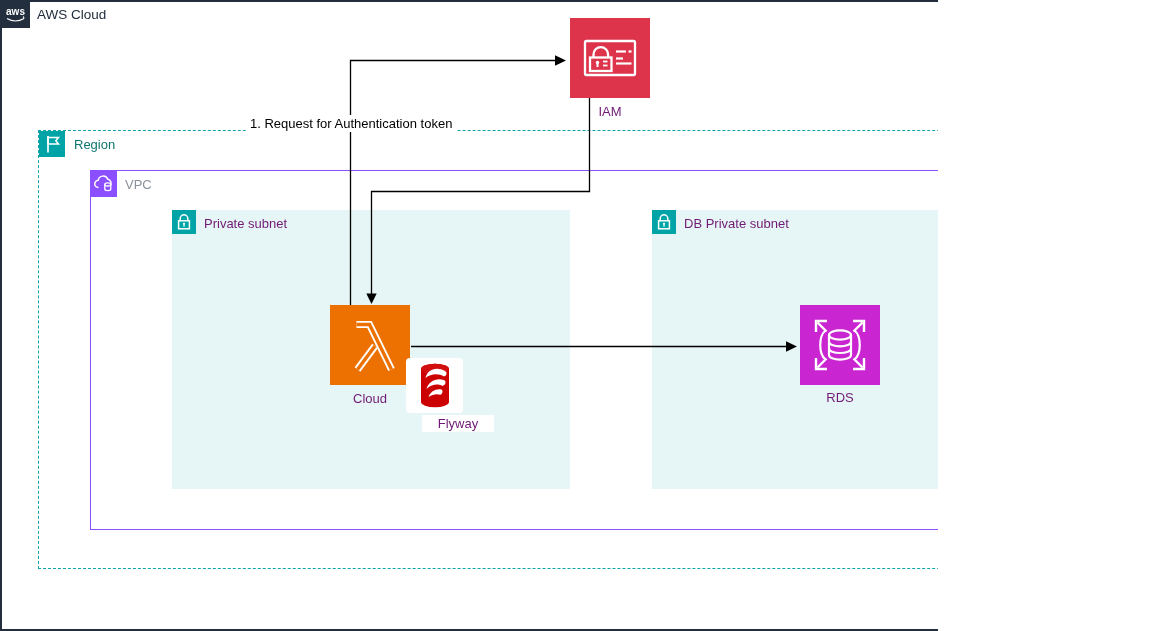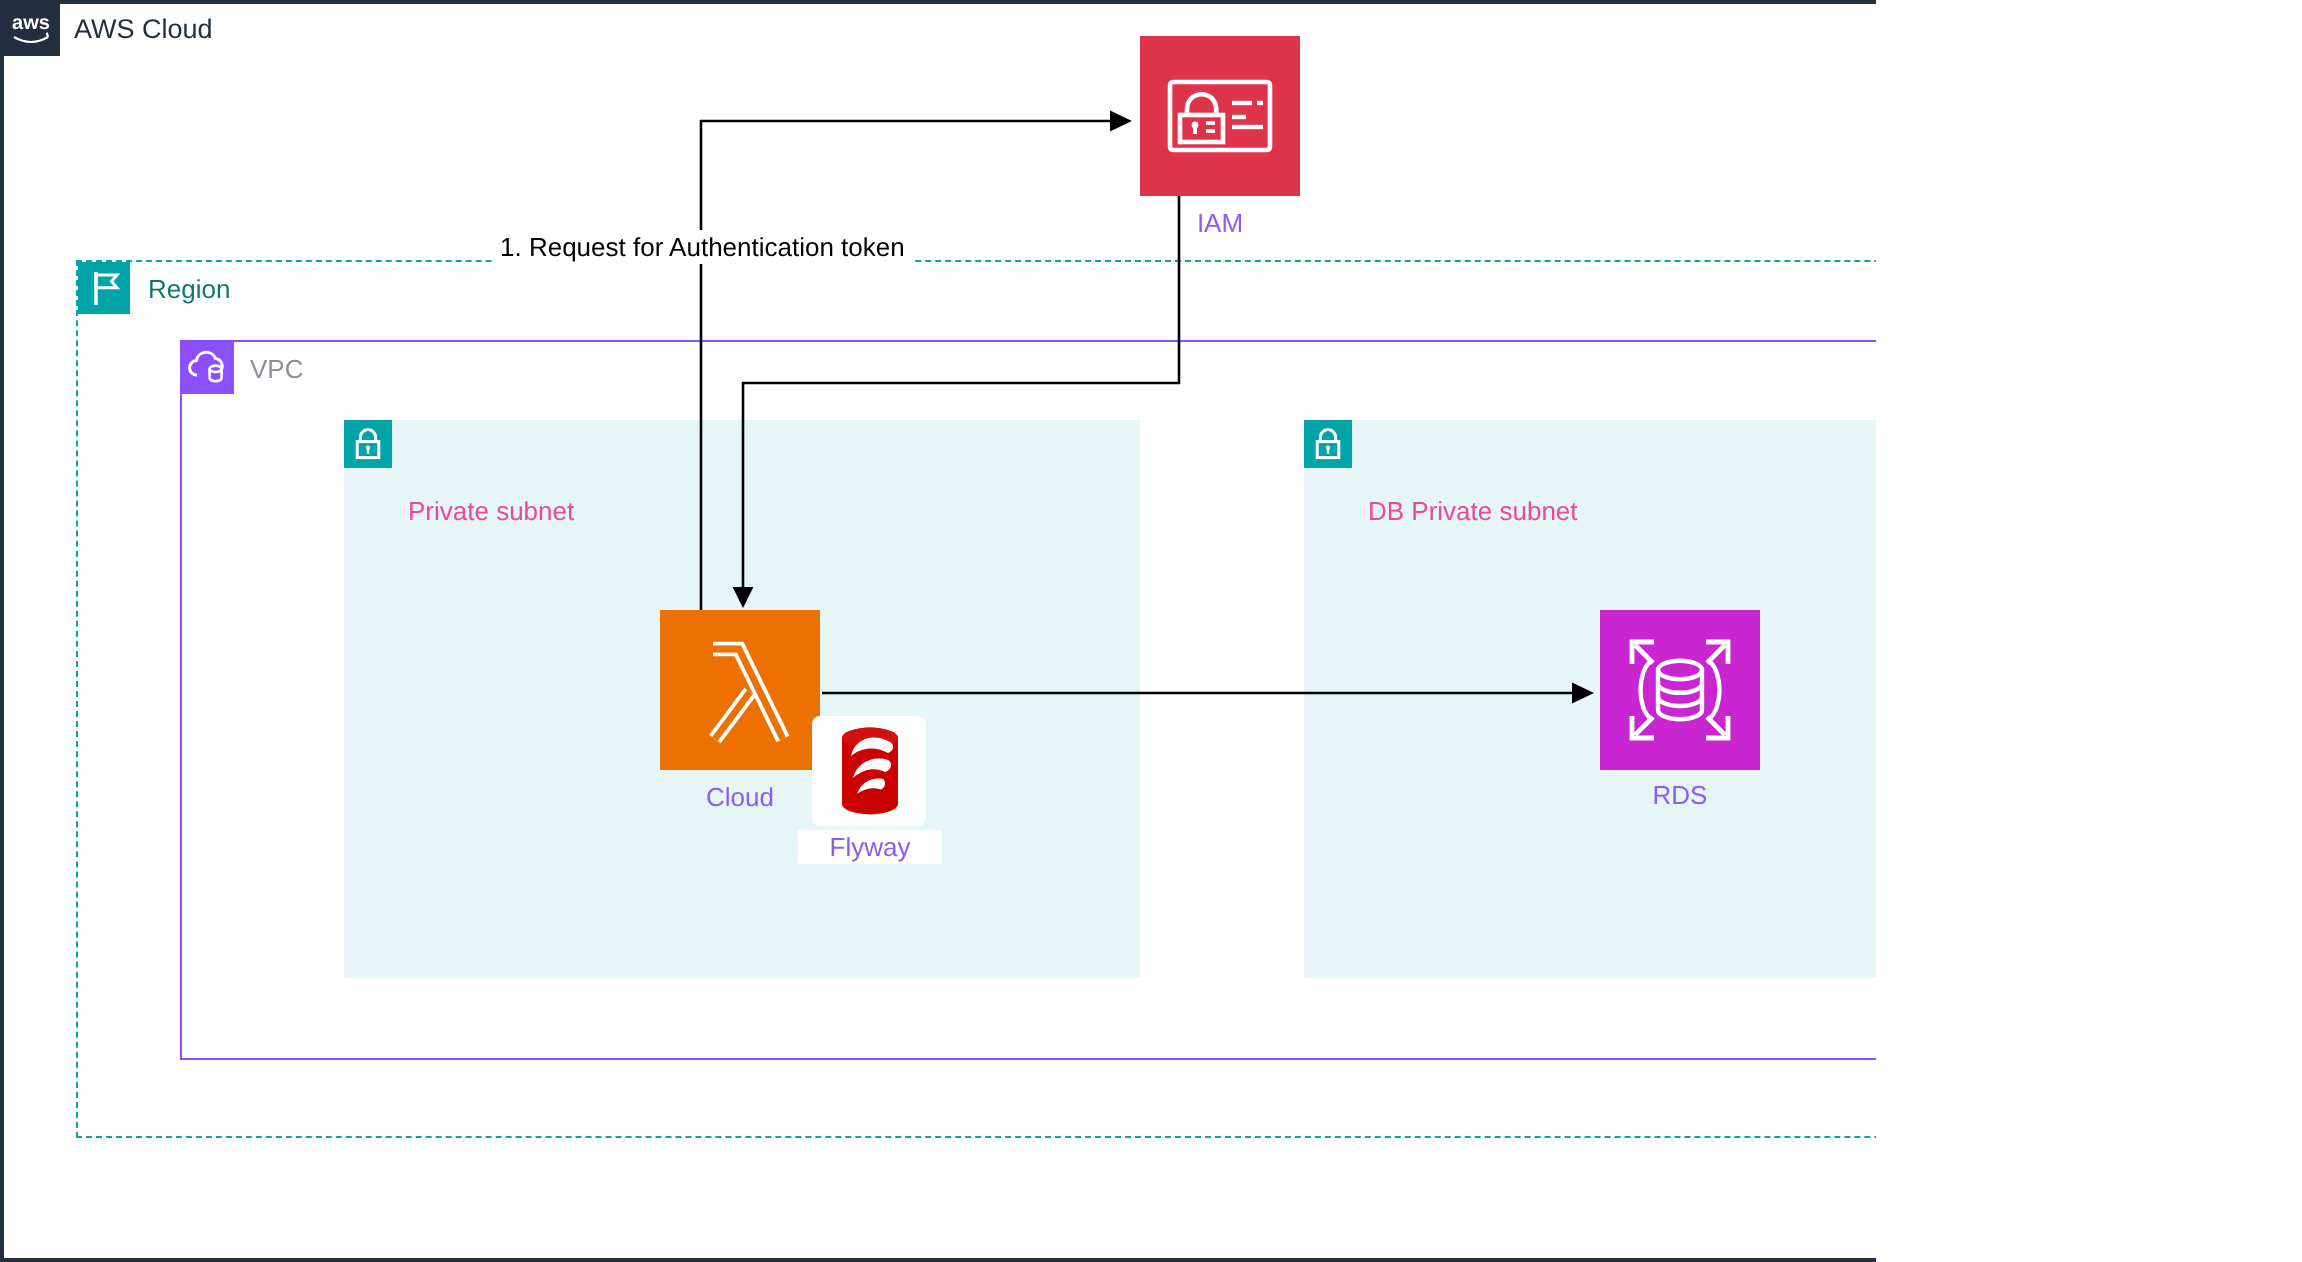--- a/index.html
+++ b/index.html
@@ -21,33 +21,33 @@
   #vpc-frame{left:90px;top:170px;width:1000px;height:360px;border:1.3px solid #8C4FFF;box-sizing:border-box;}
   #vpc-icon{left:91px;top:171px;width:26px;height:26px;background:#8C4FFF;}
   #vpc-title{left:125px;top:177px;font-size:13px;color:#8A9199;}
   
   .subnet{width:398px;height:279px;background:#E6F5F5;}
   #subnet-private{left:172px;top:210px;}
   #subnet-db{left:652px;top:210px;}
   .subnet-icon{width:24px;height:24px;background:#00A4A6;}
   #subnet-private-icon{left:172px;top:210px;}
   #subnet-db-icon{left:652px;top:210px;}
-  .subnet-title{font-size:13px;color:#ec4899;margin-top:32px;}
+  .subnet-title{font-size:13px;color:#701a75;}
   #subnet-private-title{left:204px;top:216px;}
   #subnet-db-title{left:684px;top:216px;}
   
-  .node-label{font-size:13px;color:#8b5cf6;text-align:center;}
+  .node-label{font-size:13px;color:#701a75;text-align:center;}
   #iam-icon{left:570px;top:18px;}
   #iam-label{left:570px;top:104px;width:80px;}
   #lambda-icon{left:330px;top:305px;}
   #lambda-label{left:330px;top:391px;width:80px;}
   #rds-icon{left:800px;top:305px;}
   #rds-label{left:800px;top:390px;width:80px;}
   #flyway-box{left:406px;top:358px;width:57px;height:55px;background:#ffffff;border-radius:4px;display:flex;align-items:center;justify-content:center;}
-  #flyway-label{left:399px;top:415px;width:72px;background:#ffffff;padding:1px 0;text-align:center;}
+  #flyway-label{left:422px;top:415px;width:72px;background:#ffffff;padding:1px 0;text-align:center;}
   
   #edges{left:0;top:0;width:1151px;height:631px;z-index:5;pointer-events:none;}
   .edge-label{z-index:6;background:#ffffff;font-size:13px;color:#000;padding:1px 4px;white-space:nowrap;margin-top:24px;}
   #edge1-label{left:246px;top:91px;}
   #edge2-label{left:386px;top:183px;}
   #edge3-label{left:508px;top:338px;}
 </style>
 </head>
 <body>
 

